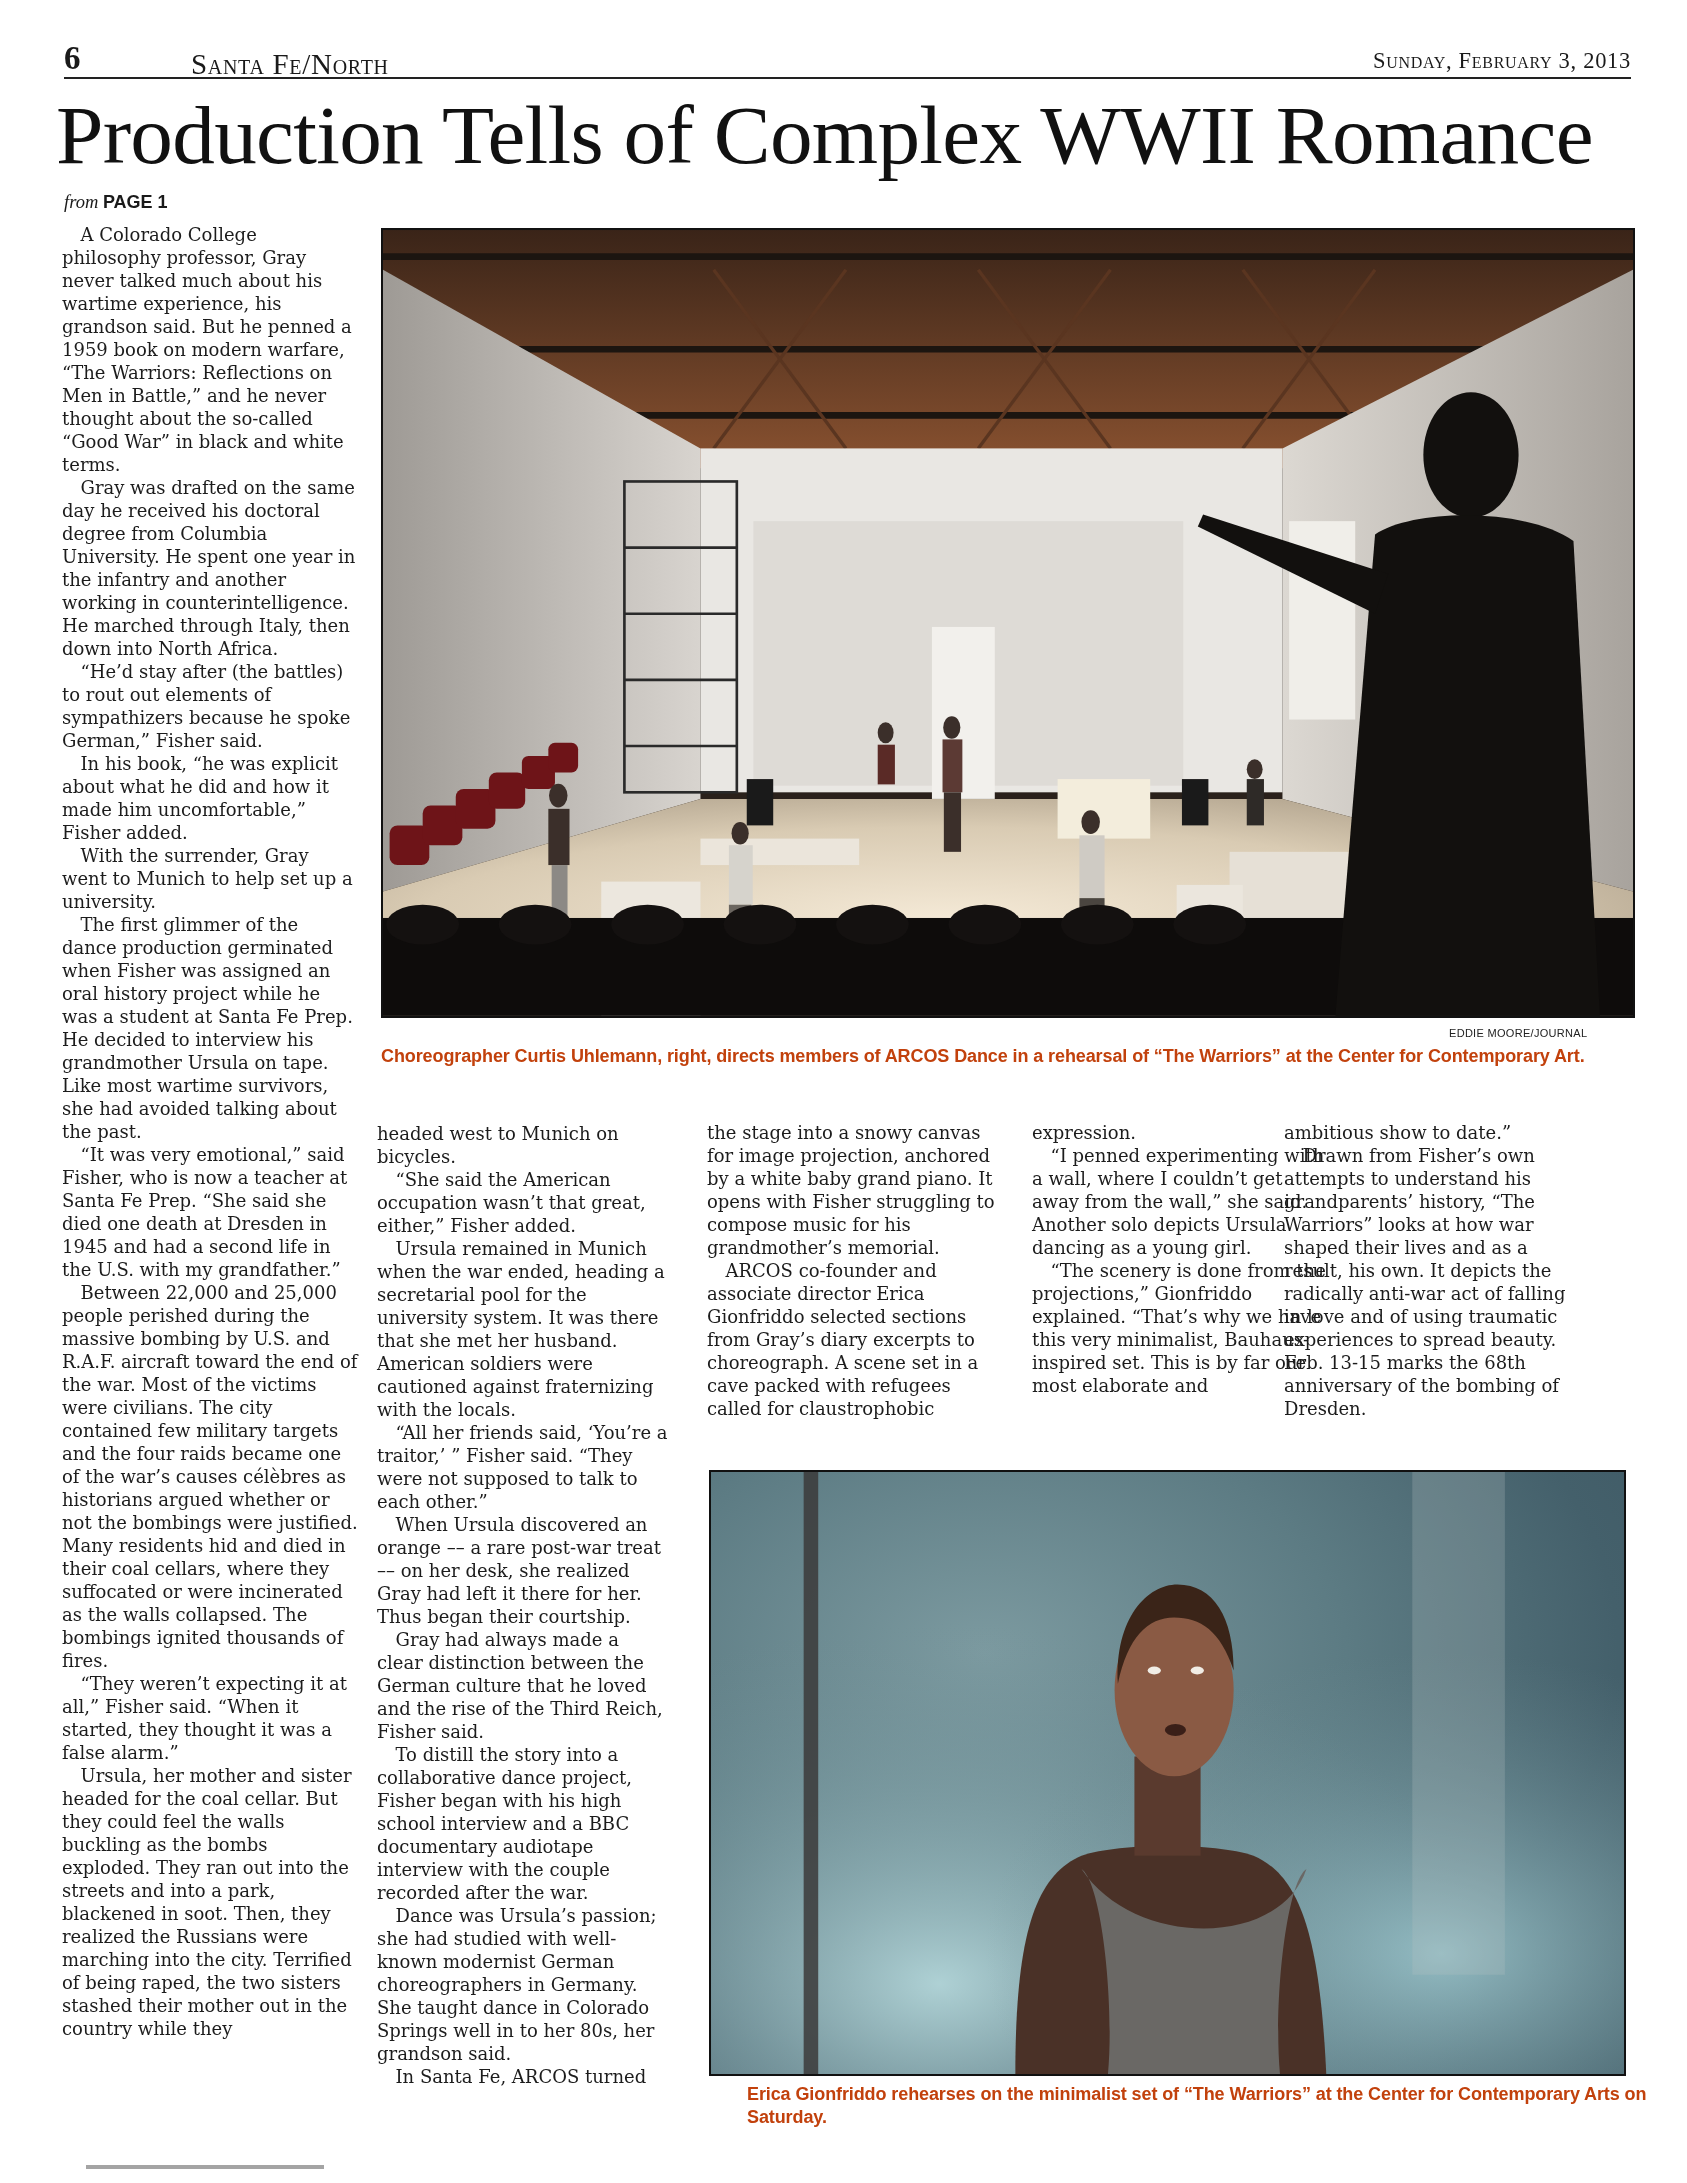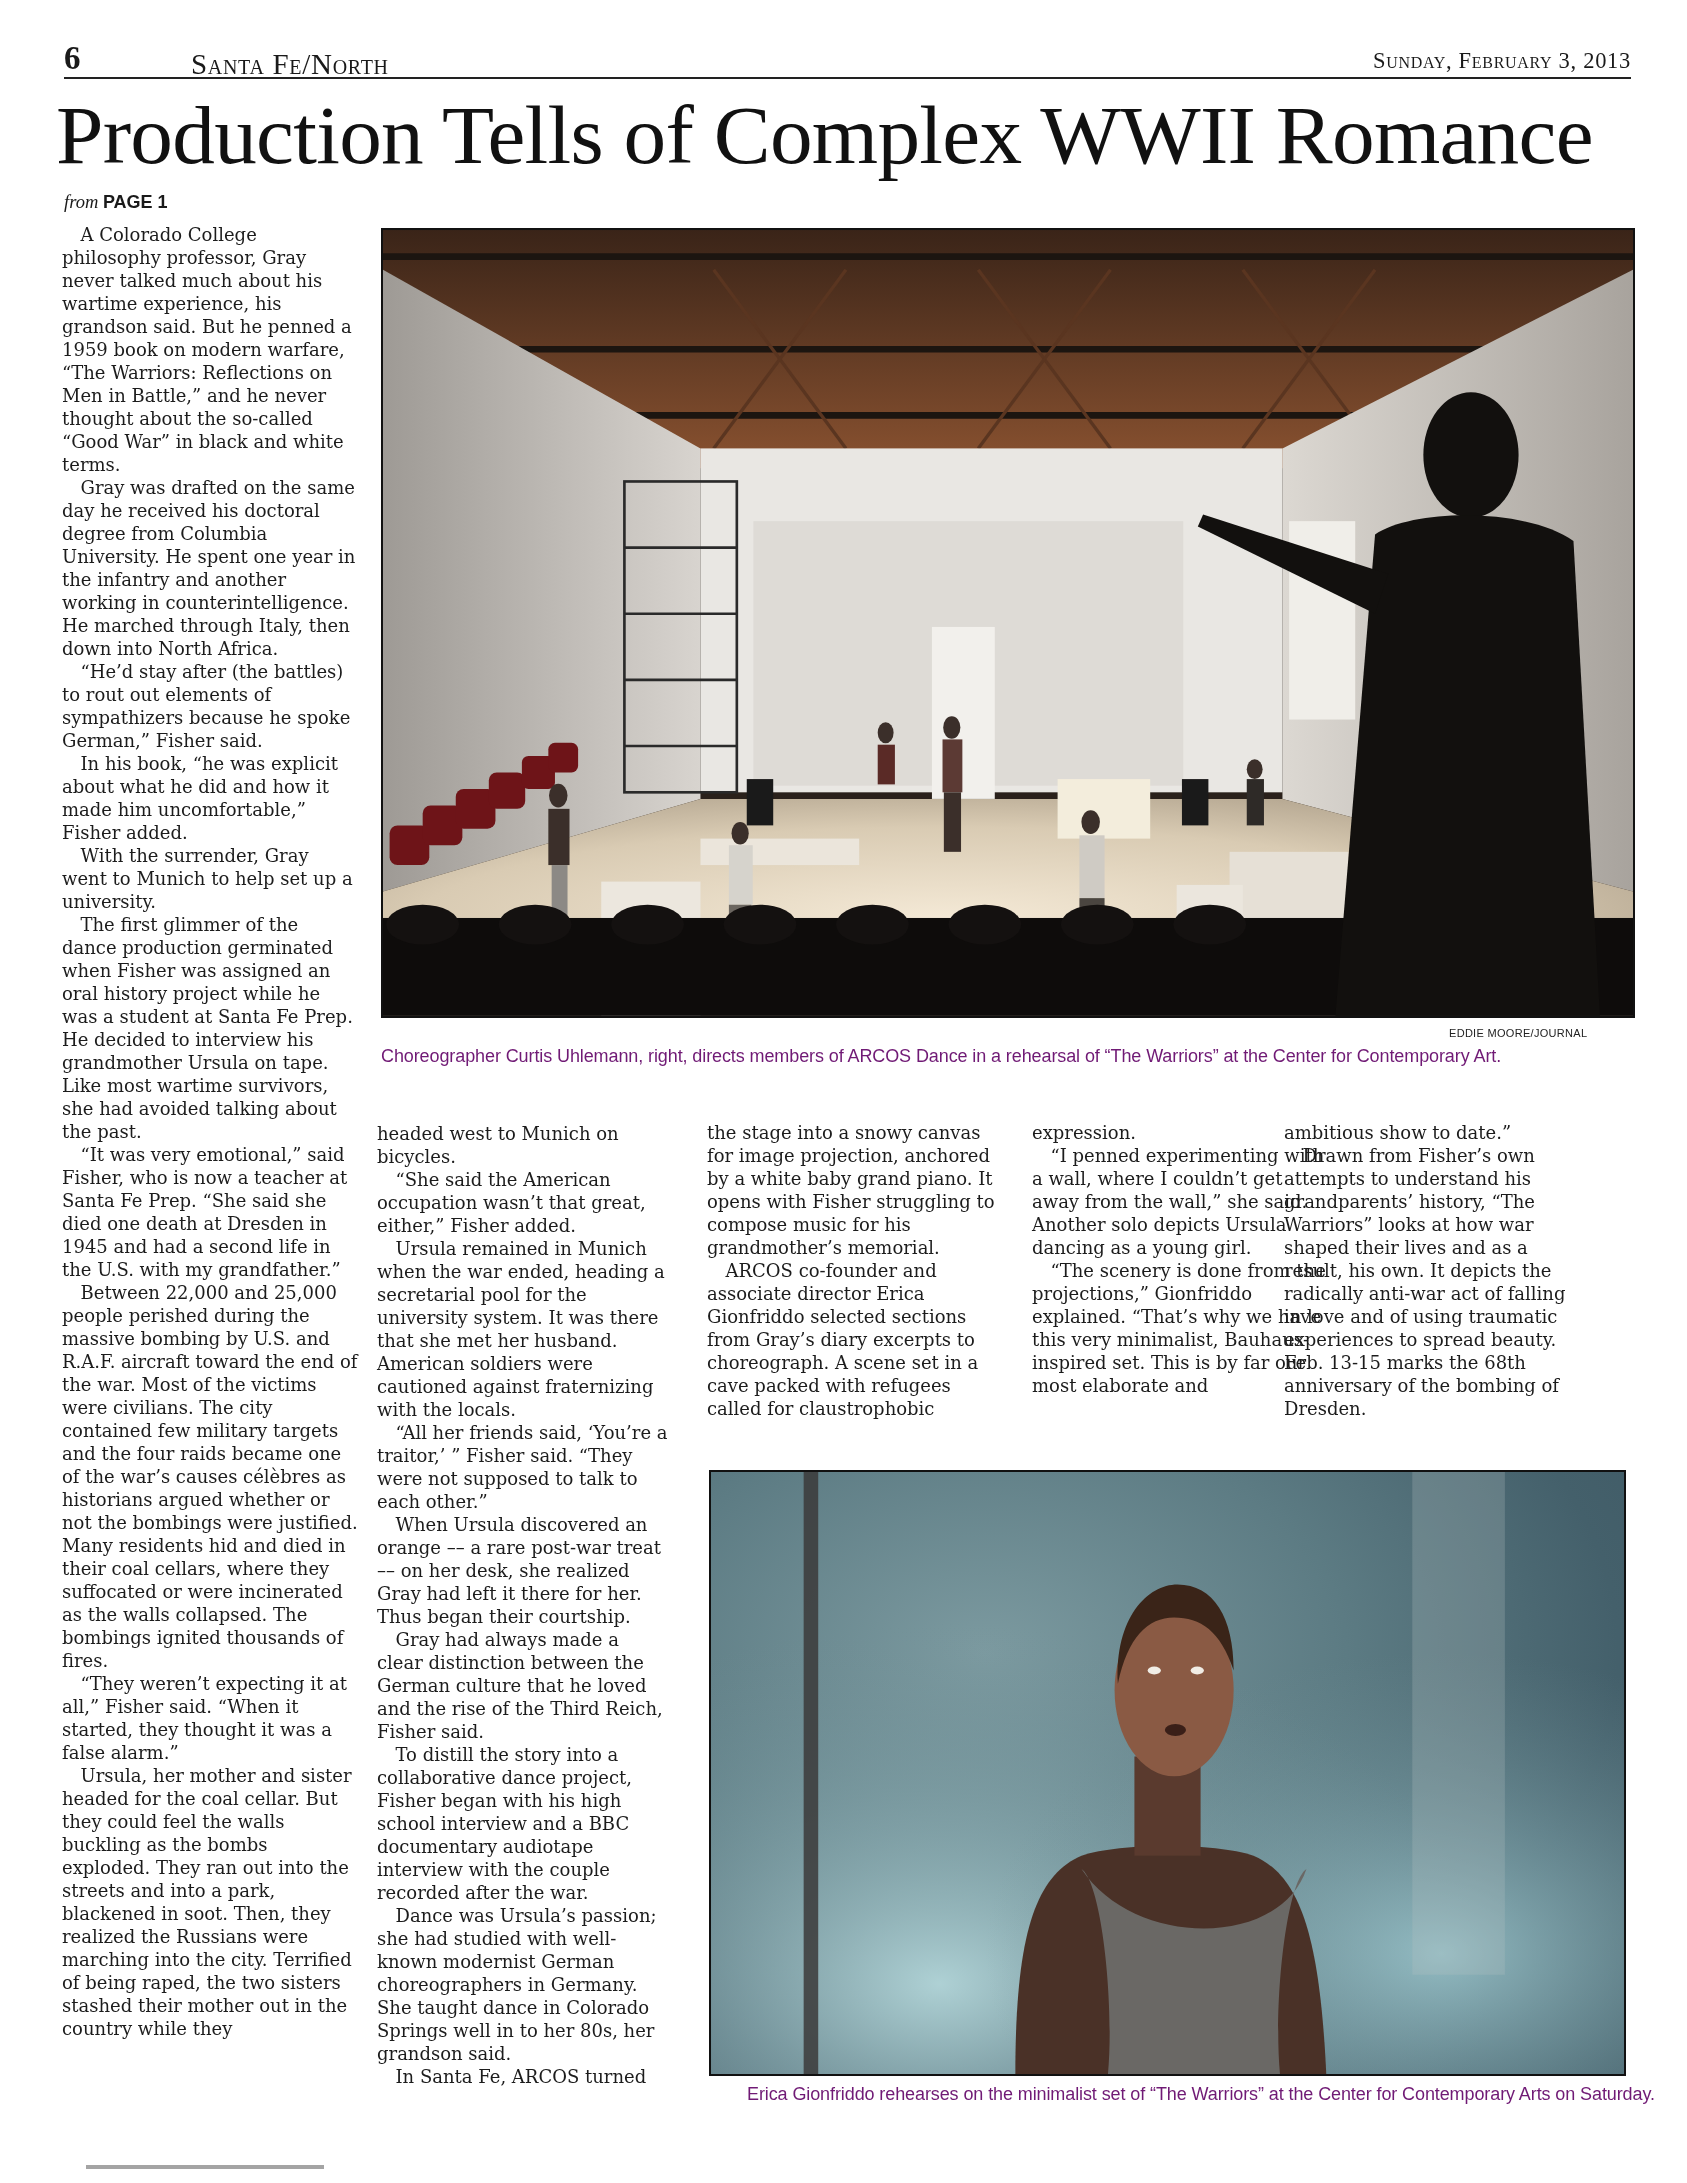--- a/index.html
+++ b/index.html
@@ -29,21 +29,21 @@
   .col3 { left: 707px; top: 1121px; width: 303px; }
   .col4 { left: 1032px; top: 1121px; width: 295px; }
   .col5 { left: 1284px; top: 1121px; width: 296px; }
 
   
   .photo1 { left: 381px; top: 228px; width: 1250px; height: 786px; border: 2px solid #111; overflow: hidden; background: #2a211b; }
   .photo2 { left: 709px; top: 1470px; width: 913px; height: 602px; border: 2px solid #111; overflow: hidden;
             background: radial-gradient(ellipse at 30% 30%, #7c9aa0 0%, #5c7b83 40%, #44606b 70%, #3b5560 100%); }
 
   .credit { left: 1449px; top: 1027px; font-family: "Liberation Sans", sans-serif; font-size: 11px; letter-spacing: 0.3px; color: #222; }
-  .cutline { font-family: "Liberation Sans", sans-serif; font-weight: normal; font-size: 18px; line-height: 23px; color: #701a75; letter-spacing: -0.1px; }
+  .cutline { font-family: "Liberation Sans", sans-serif; font-weight: bold; font-size: 18px; line-height: 23px; color: #c2410c; letter-spacing: -0.1px; }
   .cutline1 { left: 381px; top: 1045px; width: 1252px; }
   .cutline2 { left: 709px; top: 2083px; width: 914px; margin-left: 38px; }
 
   .bottom-fragment { left: 86px; top: 2165px; width: 238px; height: 4px; background: #4a4a4a; opacity: 0.5; }
 </style>
 </head>
 <body>
 
 <div class="abs folio">
   <span class="folio-page">6</span>

